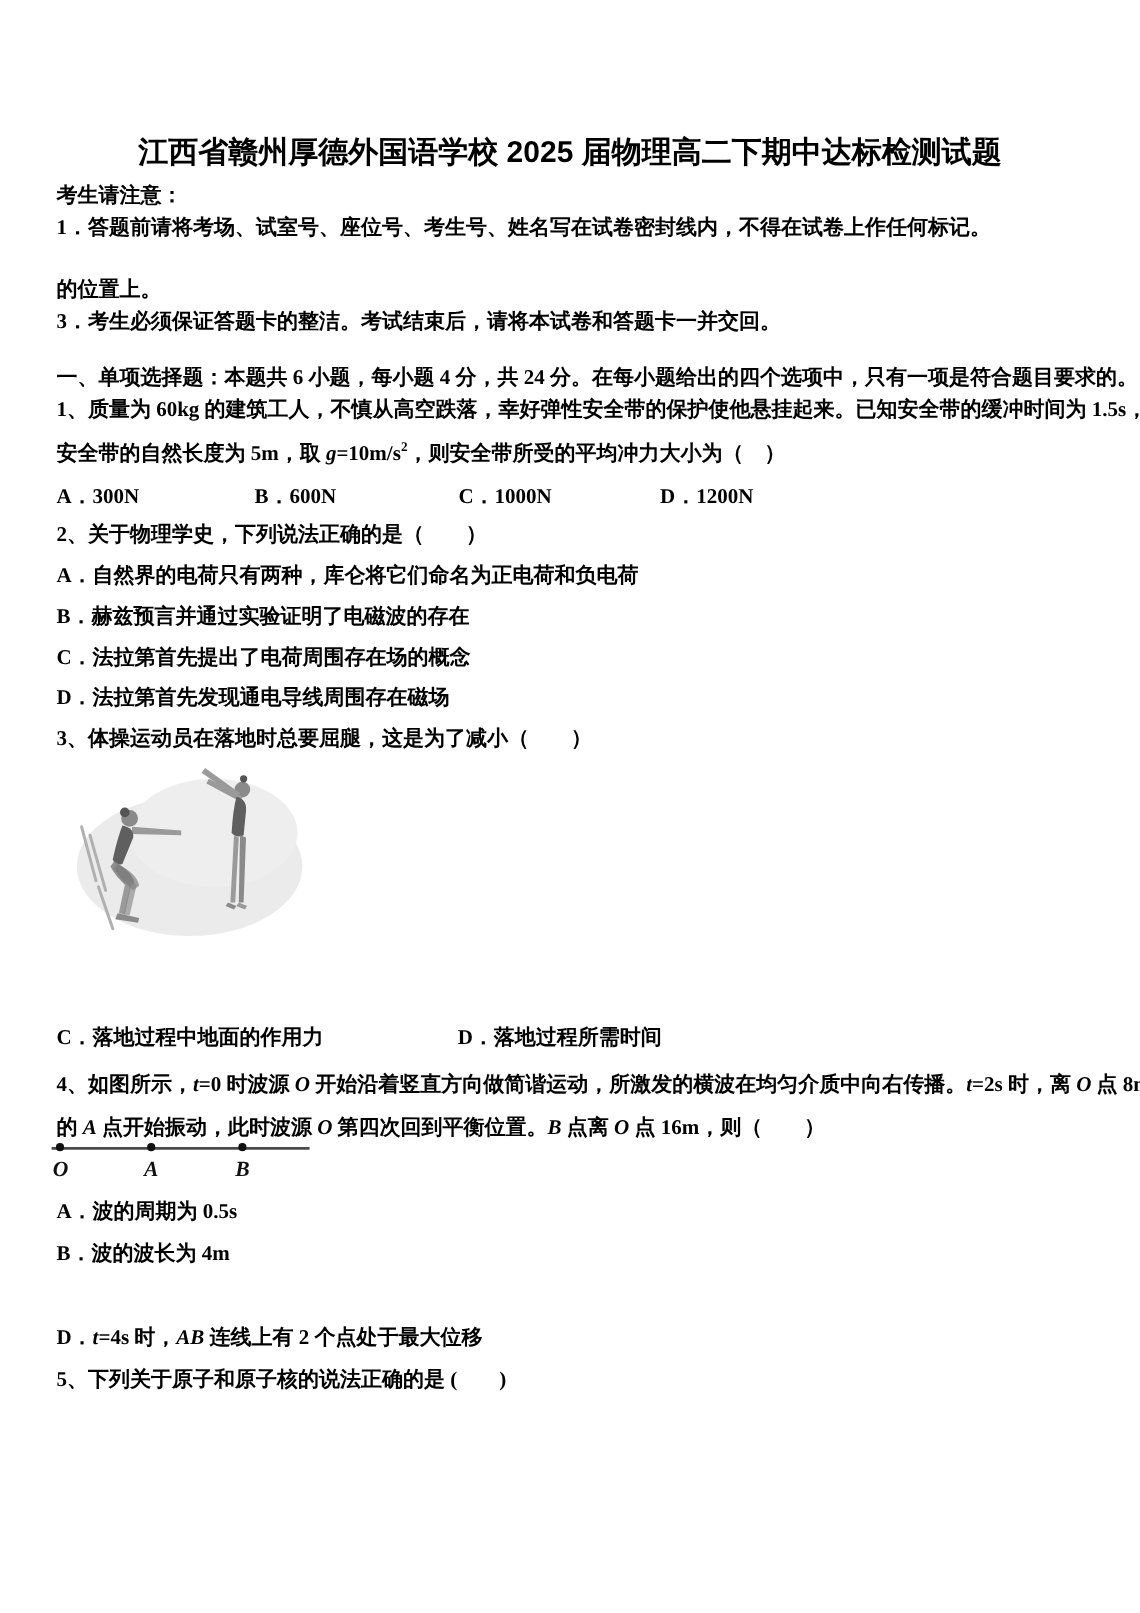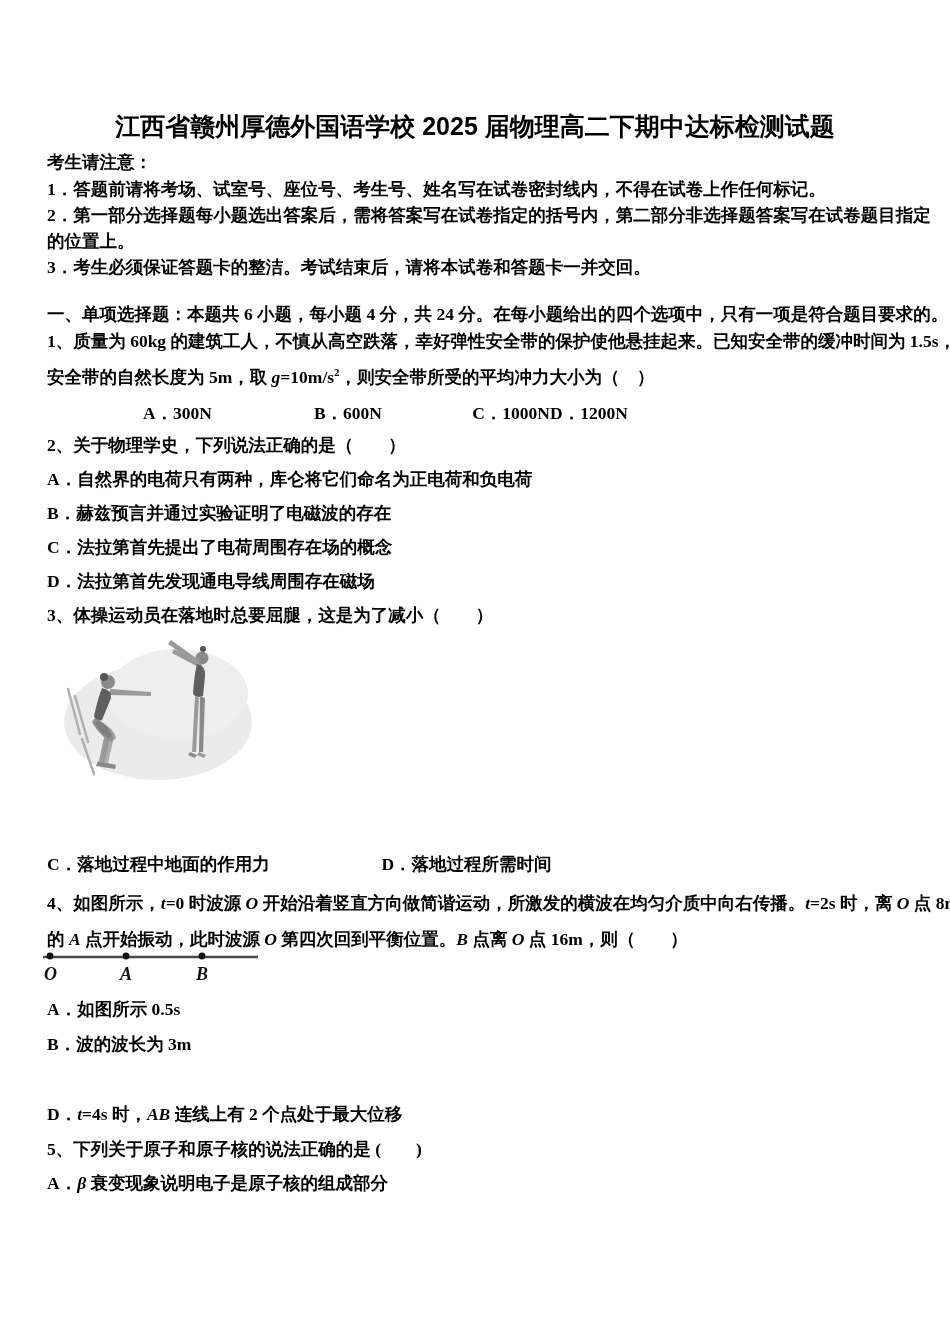--- a/index.html
+++ b/index.html
@@ -24,39 +24,38 @@
     font-weight: bold;
     white-space: nowrap;
   }
   .line {
     position: absolute;
     left: 47px;
     font-size: 17.5px;
     line-height: 24px;
     white-space: nowrap;
   }
-  .opt-row { display: flex; text-align: right; }
+  .opt-row { display: flex; }
   .opt-col-1 { width: 165px; }
   .opt-col-2 { width: 170px; }
   .opt-col-3 { width: 168px; }
   .two-col-first { display: inline-block; width: 330px; }
   .var { font-style: italic; font-family: "Liberation Serif", "DejaVu Serif", serif; }
   sup { font-size: 11px; line-height: 0; }
   .fig { position: absolute; }
 </style>
 </head>
 <body>
 
 <div class="page">
 
   <div class="title">江西省赣州厚德外国语学校 2025 届物理高二下期中达标检测试题</div>
 
   <div class="line" style="top:150px">考生请注意：</div>
   <div class="line" style="top:177px">1．答题前请将考场、试室号、座位号、考生号、姓名写在试卷密封线内，不得在试卷上作任何标记。</div>
-  <div class="line" style="top:203px">2．第一部分选择题每小题选出答案后，需将答案写在试卷指定的括号内，第二部分非选择题答案写在试卷题目指定</div>
   <div class="line" style="top:229px">的位置上。</div>
   <div class="line" style="top:255px">3．考生必须保证答题卡的整洁。考试结束后，请将本试卷和答题卡一并交回。</div>
 
   <div class="line" style="top:302px">一、单项选择题：本题共 6 小题，每小题 4 分，共 24 分。在每小题给出的四个选项中，只有一项是符合题目要求的。</div>
 
   <div class="line" style="top:329px">1、质量为 60kg 的建筑工人，不慎从高空跌落，幸好弹性安全带的保护使他悬挂起来。已知安全带的缓冲时间为 1.5s，</div>
   <div class="line" style="top:365px">
     <span>安全带的自然长度为 5m，取 </span><span class="var">g</span><span>=10m/s</span><sup>2</sup><span>，则安全带所受的平均冲力大小为（　）</span>
   </div>
   <div class="line opt-row" style="top:401px">
@@ -124,24 +123,21 @@
   <svg class="fig" style="top:946px;left:40px" width="230" height="44" viewBox="0 0 230 44">
     <line x1="3" y1="11" x2="218" y2="11" stroke="#4a4a4a" stroke-width="2.4"></line>
     <circle cx="10" cy="10" r="3.4" fill="#111111"></circle>
     <circle cx="86" cy="10" r="3.4" fill="#111111"></circle>
     <circle cx="162" cy="10" r="3.4" fill="#111111"></circle>
     <text x="4" y="34" font-size="18" font-style="italic" font-weight="bold" font-family="Liberation Serif, DejaVu Serif, serif" fill="#111">O</text>
     <text x="80" y="34" font-size="18" font-style="italic" font-weight="bold" font-family="Liberation Serif, DejaVu Serif, serif" fill="#111">A</text>
     <text x="156" y="34" font-size="18" font-style="italic" font-weight="bold" font-family="Liberation Serif, DejaVu Serif, serif" fill="#111">B</text>
   </svg>
 
-  <div class="line" style="top:997px">A．如图所示 0.5s</div>
-  <div class="line" style="top:1032px">B．波的波长为 3m</div>
+  <div class="line" style="top:997px">A．波的周期为 0.5s</div>
+  <div class="line" style="top:1032px">B．波的波长为 4m</div>
   <div class="line" style="top:1102px">
     <span>D．</span><span class="var">t</span><span>=4s 时，</span><span class="var">AB</span><span> 连线上有 2 个点处于最大位移</span>
   </div>
 
   <div class="line" style="top:1137px">5、下列关于原子和原子核的说法正确的是 (　　)</div>
-  <div class="line" style="top:1171px">
-    <span>A．</span><span class="var">β</span><span> 衰变现象说明电子是原子核的组成部分</span>
-  </div>
 
 </div>
 
 </body></html>

